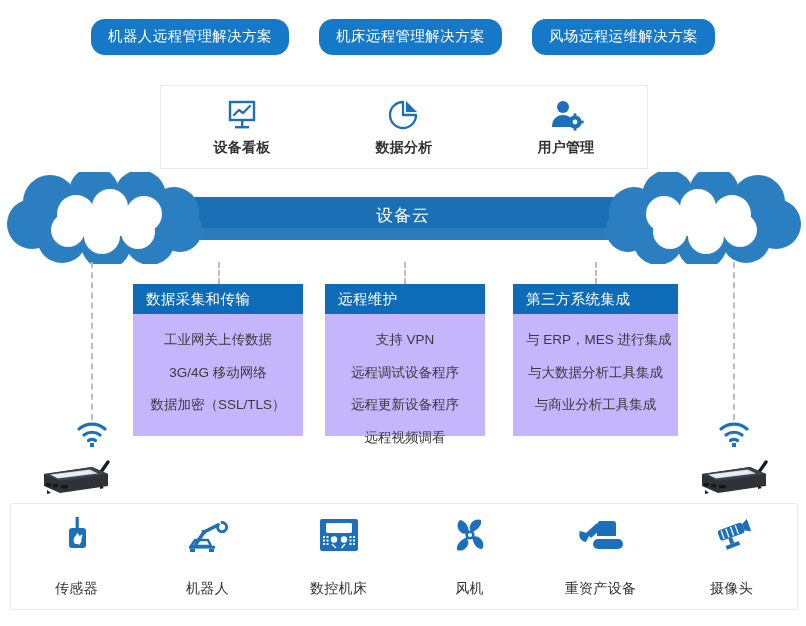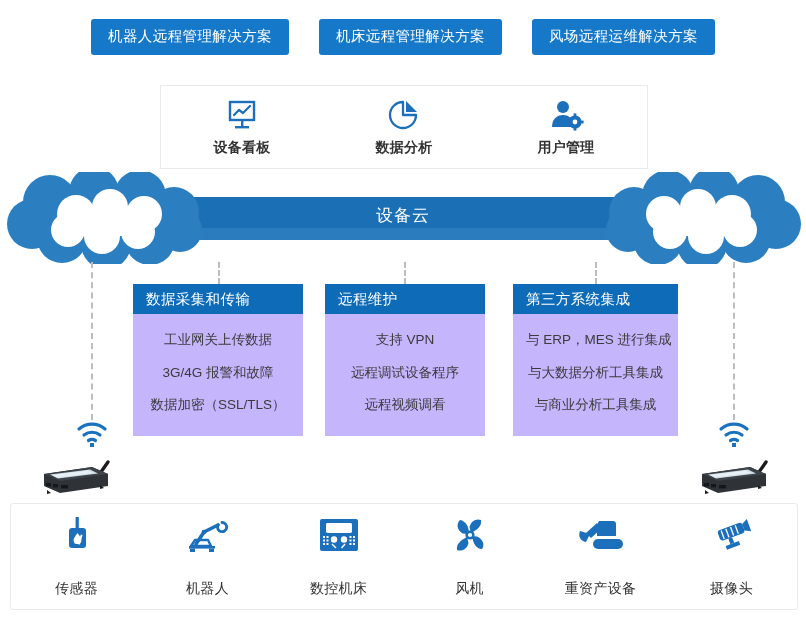--- a/index.html
+++ b/index.html
@@ -15,21 +15,21 @@
   .sol-row {
     position: absolute; left: 0; top: 19px; width: 806px;
     display: flex; justify-content: center; gap: 30px;
   }
   .sol-btn {
     background: #1678c8;
     color: #ffffff;
     font-size: 14.5px;
     line-height: 1;
     padding: 10px 17px 11px 17px;
-    border-radius: 3px;
+    border-radius: 14px;
     white-space: nowrap;
     letter-spacing: 0.4px;
   }
 
   
   .feat-card {
     position: absolute; left: 160px; top: 85px;
     width: 486px; height: 82px;
     background: #ffffff;
     border: 1px solid #e9eaec;
@@ -227,30 +227,31 @@
   <div class="dash-v" style="left:91px; top:262px; height:158px;"></div>
   <div class="dash-v" style="left:733px; top:262px; height:158px;"></div>
   <div class="dash-v" style="left:218px; top:262px; height:22px;"></div>
   <div class="dash-v" style="left:404px; top:262px; height:22px;"></div>
   <div class="dash-v" style="left:595px; top:262px; height:22px;"></div>
 
   <div class="panel" style="left:133px; top:284px; width:170px; height:152px;">
     <div class="panel-head">数据采集和传输</div>
     <div class="panel-body">
       <div class="panel-li">工业网关上传数据</div>
-      <div class="panel-li">3G/4G 报警和故障</div>
+      <div class="panel-li">3G/4G 移动网络</div>
       <div class="panel-li">数据加密（SSL/TLS）</div>
     </div>
   </div>
 
   <div class="panel" style="left:325px; top:284px; width:160px; height:152px;">
     <div class="panel-head">远程维护</div>
     <div class="panel-body">
       <div class="panel-li">支持 VPN</div>
       <div class="panel-li">远程调试设备程序</div>
+      <div class="panel-li">远程更新设备程序</div>
       <div class="panel-li">远程视频调看</div>
     </div>
   </div>
 
   <div class="panel" style="left:513px; top:284px; width:165px; height:152px;">
     <div class="panel-head">第三方系统集成</div>
     <div class="panel-body">
       <div class="panel-li">与 ERP，MES 进行集成</div>
       <div class="panel-li">与大数据分析工具集成</div>
       <div class="panel-li">与商业分析工具集成</div>

